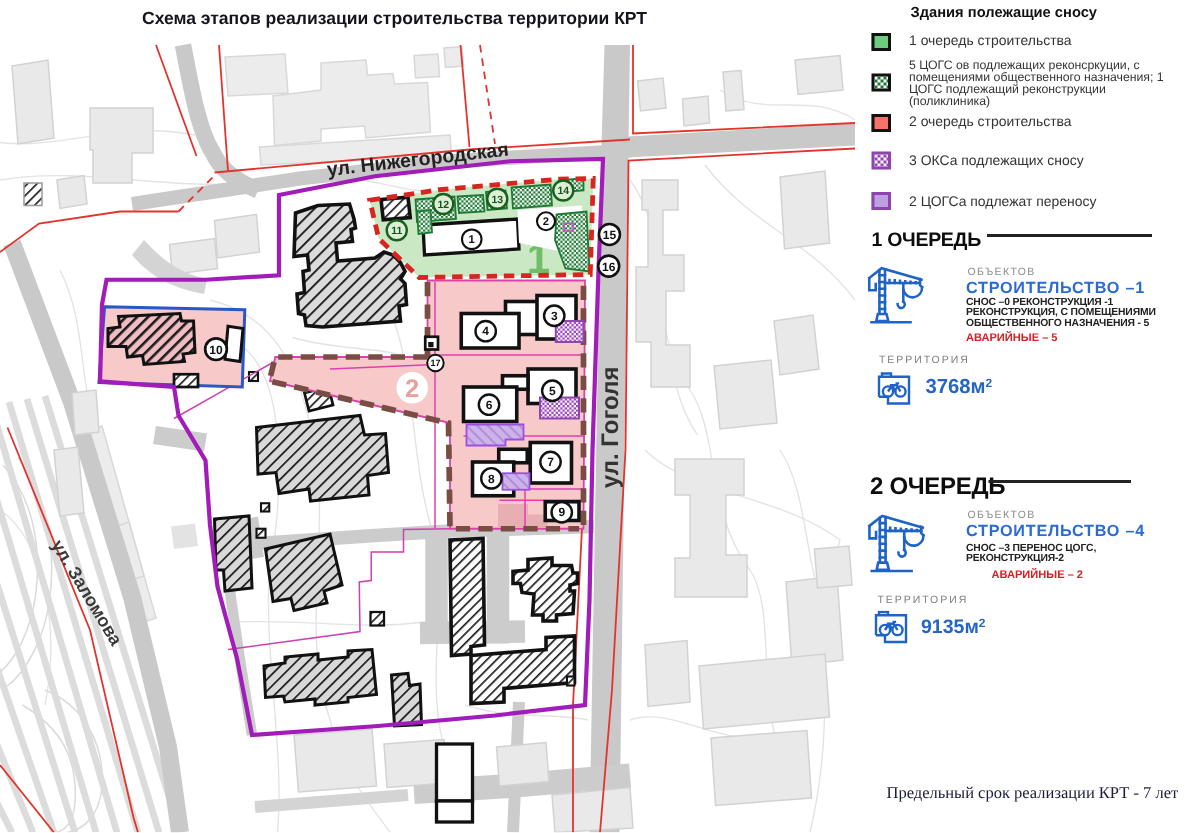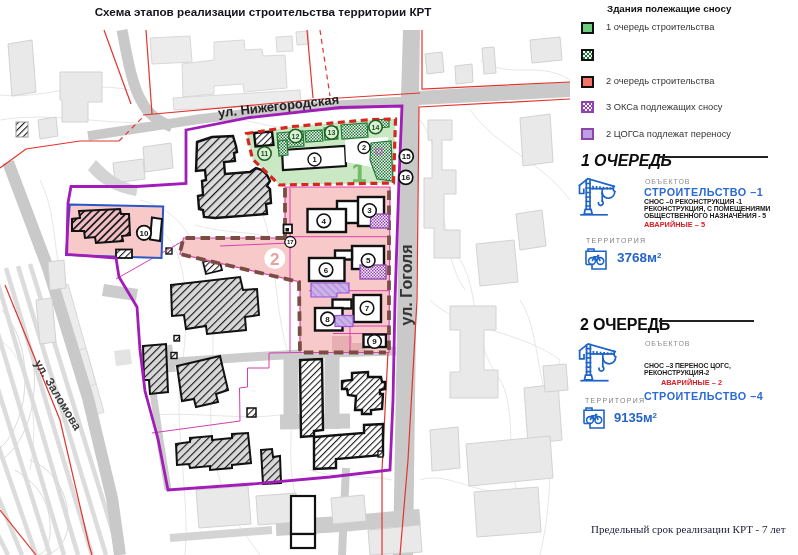--- a/index.html
+++ b/index.html
@@ -418,34 +418,35 @@
 </svg>
 
 <div class="abs" style="left:607px;top:2.5px;font-size:9.8px;font-weight:bold;color:#111;">Здания полежащие сносу</div>
 
 <div class="abs" style="left:581px;top:21.5px;width:9px;height:8px;background:#6ecb7f;border:2.4px solid #111;"></div>
 
 <div class="abs lg" style="left:606px;top:22px;">1 очередь строительства</div>
 
 <div class="abs" style="left:581px;top:48.5px;width:9px;height:8px;border:2.4px solid #111;background:repeating-conic-gradient(#1d7a33 0 25%,#fff 0 50%) 0 0/4px 4px;"></div>
 
+<div class="abs lg" style="left:606px;top:39.5px;font-size:8.2px;line-height:8.2px;white-space:nowrap;">5 ЦОГС ов подлежащих реконсркуции, с<br>помещениями общественного назначения; 1<br>ЦОГС подлежащий реконструкции<br>(поликлиника)</div>
 
 <div class="abs" style="left:581px;top:75.5px;width:9px;height:8px;background:#f87268;border:2.4px solid #111;"></div>
 
 <div class="abs lg" style="left:606px;top:76px;">2 очередь строительства</div>
 
 <div class="abs" style="left:581px;top:101px;width:9px;height:8px;border:2.4px solid #8e44ad;background:repeating-conic-gradient(#9b3fc0 0 25%,#fff 0 50%) 0 0/4px 4px;"></div>
 
 <div class="abs lg" style="left:606px;top:102px;">3 ОКСа подлежащих сносу</div>
 
 <div class="abs" style="left:581px;top:127.5px;width:9px;height:8px;background:#bd9fe4;border:2.4px solid #8e44ad;"></div>
 
 <div class="abs lg" style="left:606px;top:128.5px;">2 ЦОГСа подлежат переносу</div>
 
-<div class="abs" style="left:581px;top:152px;font-size:16px;font-weight:bold;color:#0d0d0d;letter-spacing:-0.2px;font-style:italic;">1 ОЧЕРЕДЬ</div>
+<div class="abs" style="left:581px;top:152px;font-size:13px;font-weight:bold;color:#0d0d0d;letter-spacing:-0.2px;">1 ОЧЕРЕДЬ</div>
 
 <div class="abs" style="left:658px;top:156px;width:110px;height:2px;background:#222;"></div>
 
 <svg class="abs" style="left:574px;top:173px" width="45" height="47" viewBox="0 0 45 47">
 <g fill="none" stroke="#1e63c6" stroke-width="1.7" stroke-linecap="square">
  <path d="M5.5,12.3 L13.8,5.8 L40.3,13.4"></path>
  <path d="M5.5,12.6 V20.5 H9.8 V16.4"></path>
  <path d="M12.3,7 V36 M16,6.5 V36"></path>
  <path d="M12.3,10.5 H16 M12.3,15 H16 M12.3,19.5 H16 M12.3,24 H16 M12.3,28.5 H16 M12.3,33 H16"></path>
  <path d="M16,15.6 H39.3"></path>
@@ -499,21 +500,21 @@
  <path d="M28.2,20 A6.3,6.3 0 0 0 40.7,18.6"></path>
  <path d="M28.2,21 V28"></path>
  <path d="M28.2,28 A2.4,2.4 0 1 1 24.4,29.8"></path>
  <path d="M10.2,41 L11.2,36.3 H17 L18.2,41 Z"></path>
  <path d="M7,41.8 H33"></path>
 </g>
 </svg>
 
 <div class="abs" style="left:645px;top:339.5px;font-size:7px;color:#8c8c8c;letter-spacing:0.9px;">ОБЪЕКТОВ</div>
 
-<div class="abs" style="left:644px;top:347.5px;font-size:10.8px;font-weight:bold;color:#2b6bd3;letter-spacing:0.5px;margin-top:42px;">СТРОИТЕЛЬСТВО –4</div>
+<div class="abs" style="left:644px;top:347.5px;font-size:10.8px;font-weight:bold;color:#2b6bd3;letter-spacing:0.5px;">СТРОИТЕЛЬСТВО –4</div>
 
 <div class="abs" style="left:644px;top:361.5px;font-size:6.9px;font-weight:bold;color:#222;line-height:7.6px;letter-spacing:-0.1px;">СНОС –3  ПЕРЕНОС ЦОГС,<br>РЕКОНСТРУКЦИЯ-2</div>
 
 <div class="abs" style="left:644px;top:378px;font-size:7.4px;font-weight:bold;color:#d61f26;margin-left:17px;">АВАРИЙНЫЕ – 2</div>
 
 <div class="abs" style="left:585px;top:396.5px;font-size:7px;color:#7f7f7f;letter-spacing:1.3px;">ТЕРРИТОРИЯ</div>
 
 <svg class="abs" style="left:582px;top:407px" width="24" height="24" viewBox="0 0 24 24">
 <g fill="none" stroke="#1e63c6" stroke-width="1.6">
  <path d="M4,3.2 V1 H10 V3.2 M4,3.2 H2 V16.5 M4,3.2 H10 M10,3.2 H22 V21 H8 V16.5 H2"></path>

